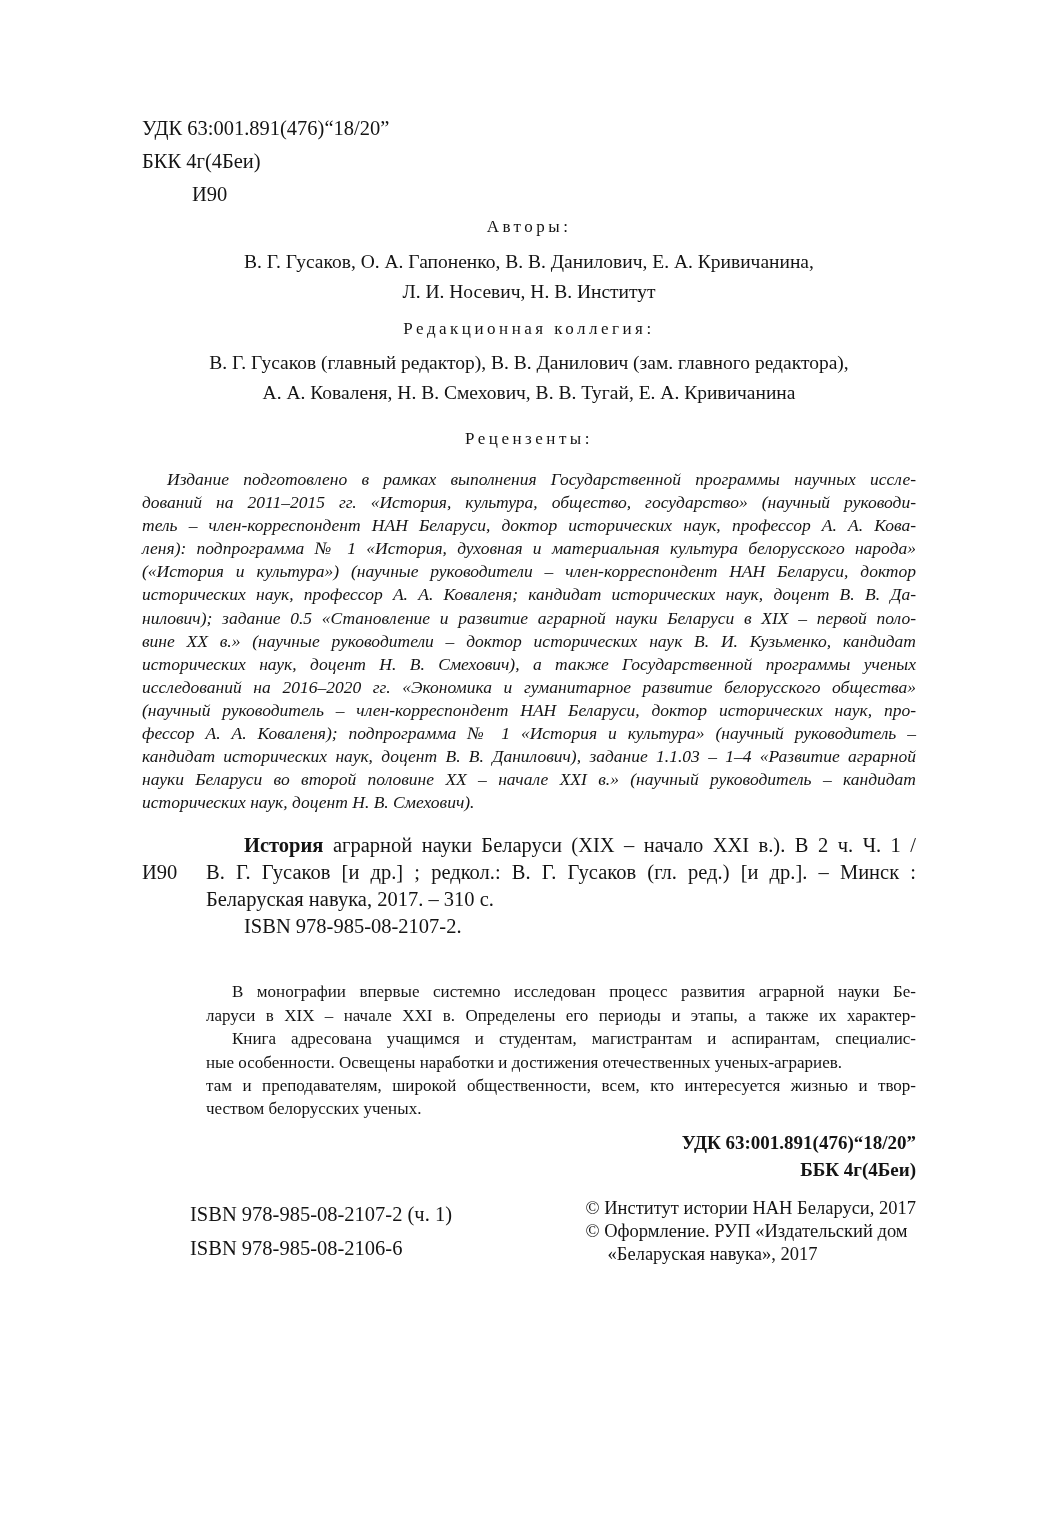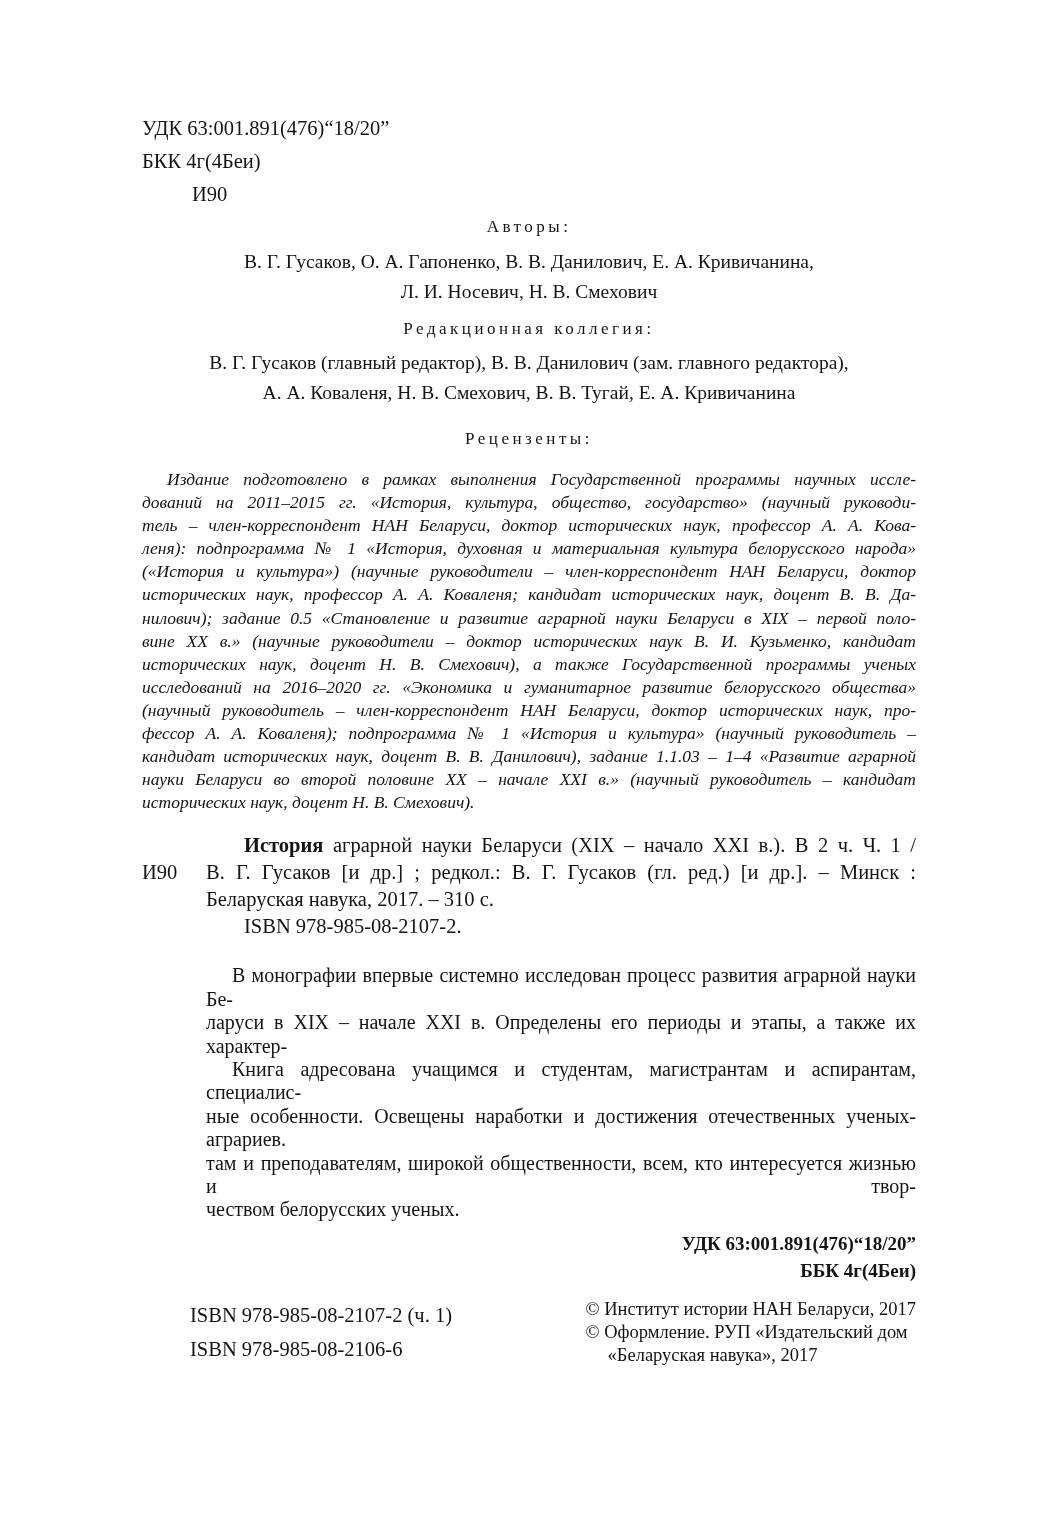--- a/index.html
+++ b/index.html
@@ -54,23 +54,23 @@
     font-size: 20.5px;
     line-height: 27px;
   }
   .card .mark { position: absolute; left: 0; top: 27px; }
   .card .ind { text-indent: 38px; }
   .card .jfull { text-align: justify; text-align-last: justify; }
   .card b { font-weight: bold; }
 
   
   .annotation {
-    margin-top: 24px;
+    margin-top: 40px;
     padding-left: 64px;
-    font-size: 20px;
+    font-size: 17px;
     line-height: 23.4px;
   }
   .annotation .jl.first { text-indent: 26px; }
 
   
   .udk-bottom {
     margin-top: 8px;
     text-align: right;
     font-weight: bold;
     font-size: 19px;
@@ -95,21 +95,21 @@
 
   <div class="udk-top">
     <div>УДК 63:001.891(476)“18/20”</div>
     <div>БКК 4г(4Беи)</div>
     <div class="imark">И90</div>
   </div>
 
   <div class="sec-heading mt-authors-h">Авторы:</div>
   <div class="center-lines mt-authors">
     <div>В. Г. Гусаков, О. А. Гапоненко, В. В. Данилович, Е. А. Кривичанина,</div>
-    <div>Л. И. Носевич,  Н. В. Смехович</div>
+    <div>Л. И. Носевич,  Н. В. Институт</div>
   </div>
 
   <div class="sec-heading mt-editors-h">Редакционная коллегия:</div>
   <div class="center-lines mt-editors">
     <div>В. Г. Гусаков (главный редактор), В. В. Данилович (зам. главного редактора),</div>
     <div>А. А. Коваленя, Н. В. Смехович, В. В. Тугай, Е. А. Кривичанина</div>
   </div>
 
   <div class="sec-heading mt-reviewers-h">Рецензенты:</div>
 

